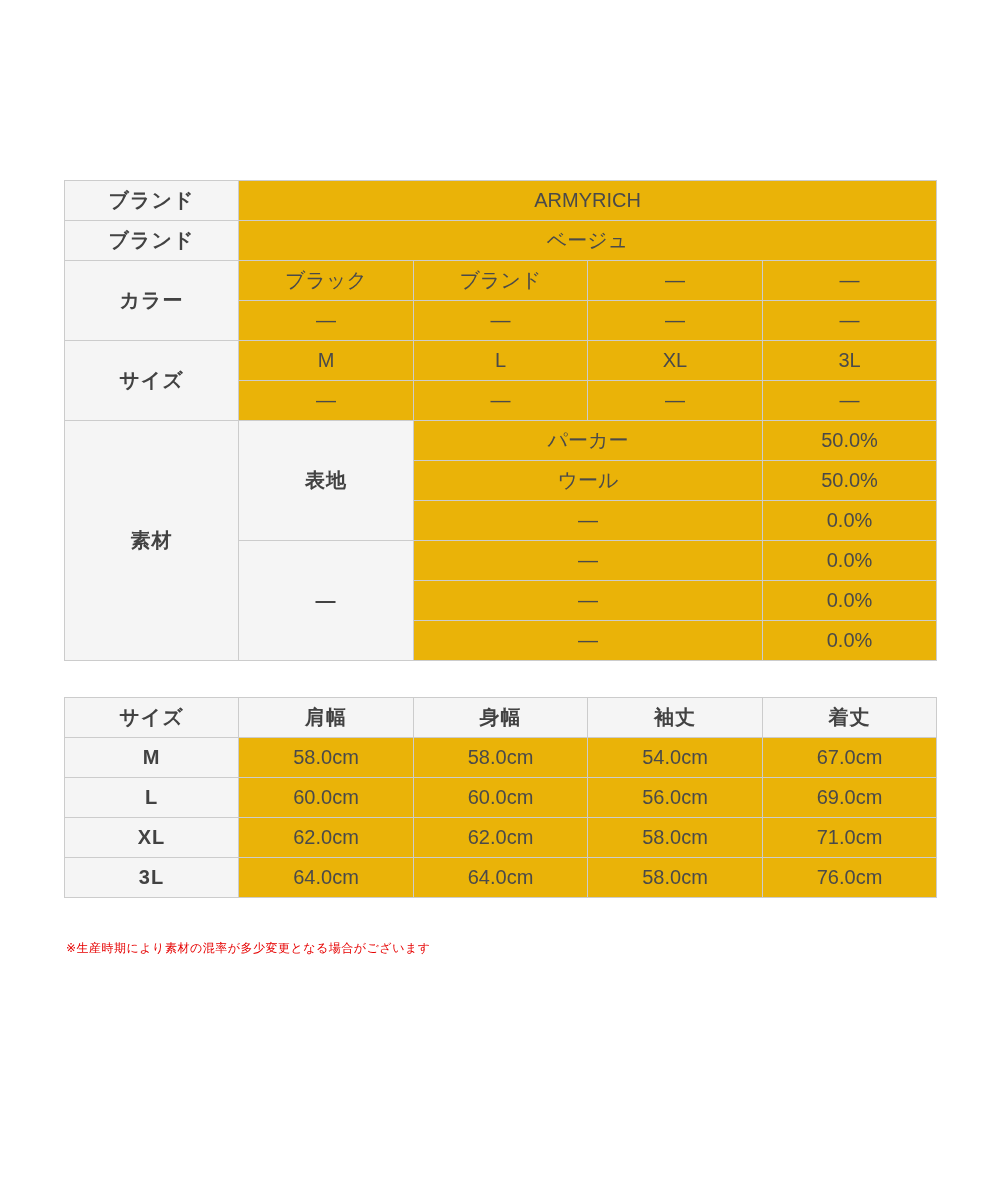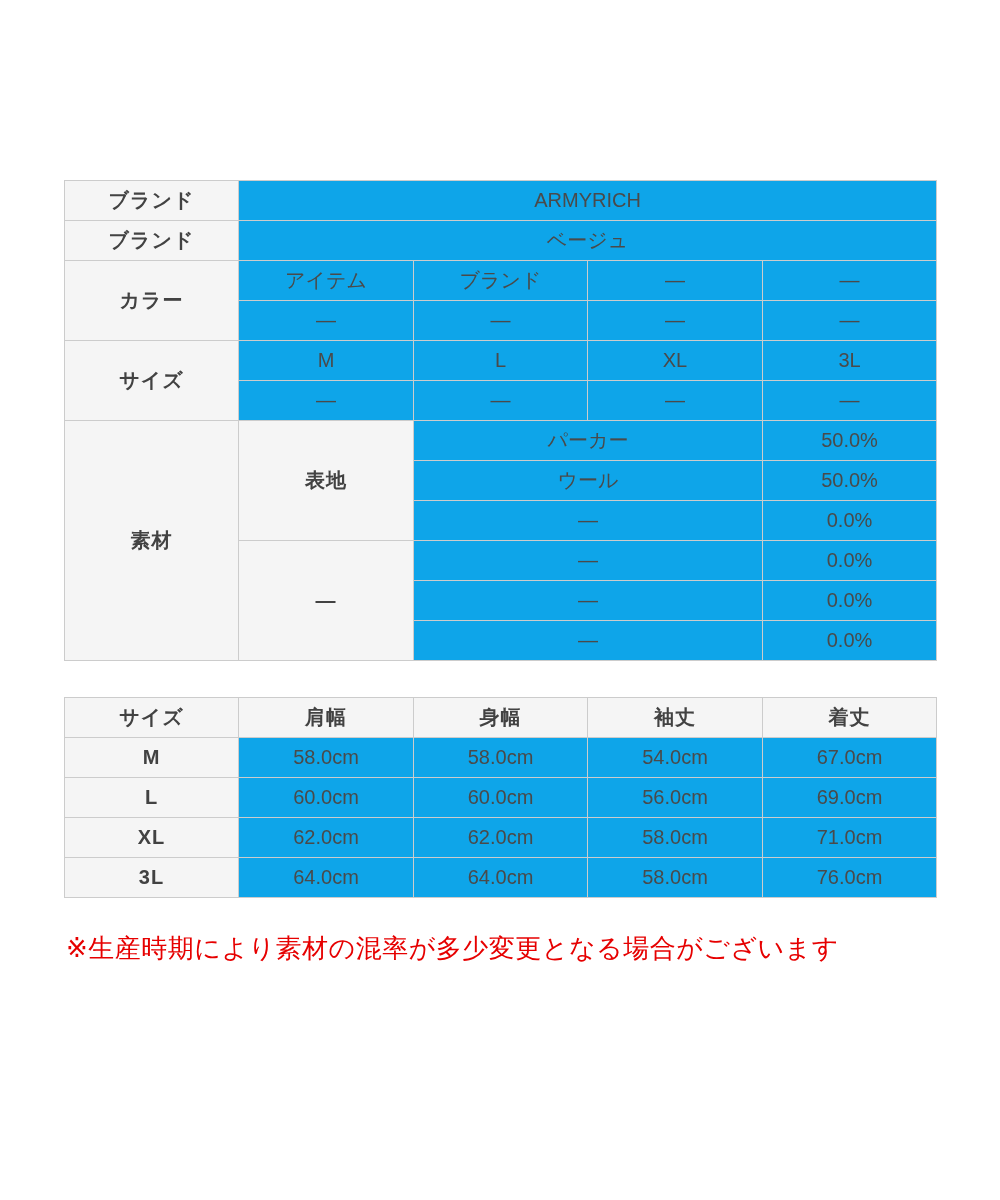--- a/index.html
+++ b/index.html
@@ -29,32 +29,32 @@
     overflow: hidden;
     white-space: nowrap;
   }
   th {
     background: #f5f5f5;
     color: #424242;
     font-weight: bold;
     letter-spacing: 1px;
   }
   td {
-    background: #0ea5e9;
+    background: #eab308;
     color: #4a4a4a;
     font-weight: normal;
     margin-left: 28px;
   }
 
   .notes {
     position: absolute;
     left: 66px;
     top: 936px;
     color: #e60000;
-    font-size: 26px;
+    font-size: 12px;
   }
   .notes p {
     margin: 0 0 19px 0;
     line-height: 24px;
     letter-spacing: 0.5px;
   }
 </style>
 </head>
 <body>
 
@@ -72,21 +72,21 @@
       <tr>
         <th>ブランド</th>
         <td colspan="4">ARMYRICH</td>
       </tr>
       <tr>
         <th>ブランド</th>
         <td colspan="4">ベージュ</td>
       </tr>
       <tr>
         <th rowspan="2">カラー</th>
-        <td>アイテム</td>
+        <td>ブラック</td>
         <td>ブランド</td>
         <td>—</td>
         <td>—</td>
       </tr>
       <tr>
         <td>—</td>
         <td>—</td>
         <td>—</td>
         <td>—</td>
       </tr>

